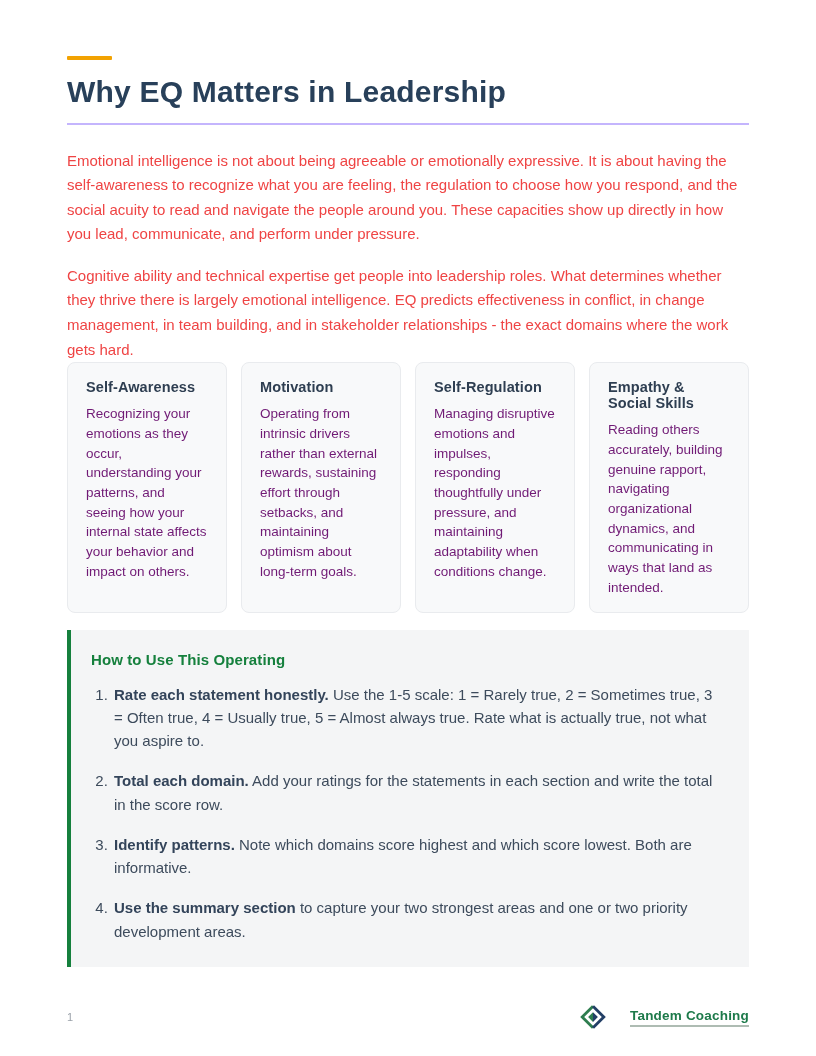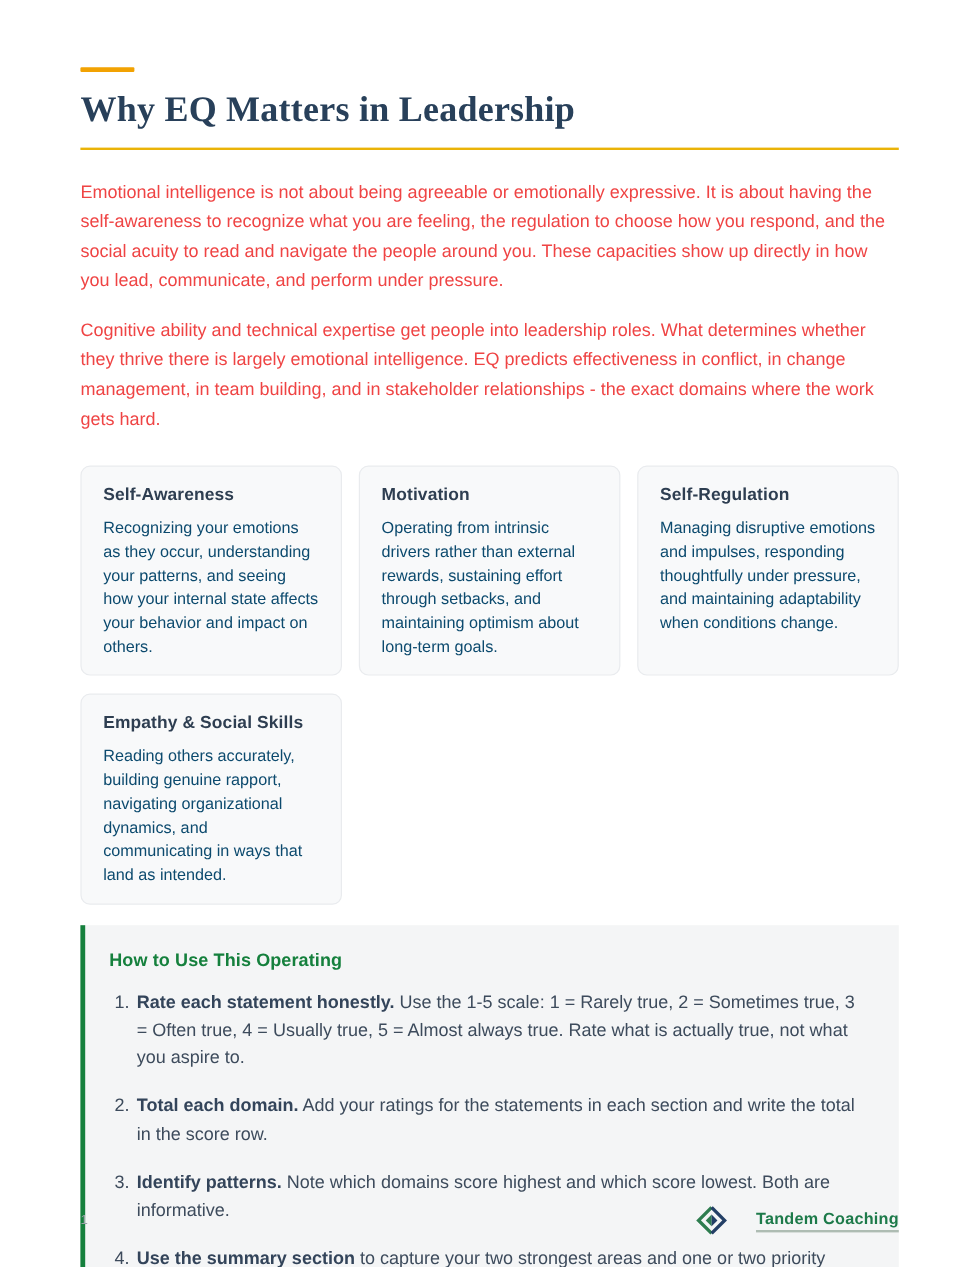--- a/index.html
+++ b/index.html
@@ -13,62 +13,61 @@
   .page { width: 816px; height: 1056px; position: relative; overflow: hidden; }
   .content { padding: 0 67px; }
 
   .accent-bar {
     margin-top: 56px;
     width: 45px; height: 4px;
     background: #f2a202;
     border-radius: 1px;
   }
   h1.doc-title {
-    font-family: Liberation Serif, serif;
+    font-family: Liberation Sans, sans-serif;
     font-weight: 700;
     font-size: 30px;
     line-height: 1.15;
     color: #28405a;
     margin-top: 15px;
     padding-bottom: 13px;
-    border-bottom: 2px solid #eab308;
+    border-bottom: 2px solid #c4b5fd;
     letter-spacing: 0.2px;
   }
   .intro p {
     margin-top: 24px;
     font-size: 15px;
     line-height: 1.64;
     color: #ef4444;
   }
   .intro p + p { margin-top: 17px; }
 
   .cards {
-    margin-top: 26px;
     display: grid;
-    grid-template-columns: 1fr 1fr 1fr;
+    grid-template-columns: 1fr 1fr 1fr 1fr;
     gap: 15px 14px;
   }
   .card {
     background: #f8f9fa;
     border: 1px solid #e9ebee;
     border-radius: 8px;
     padding: 16px 18px 14px 18px;
     min-height: 130px;
   }
   .card h3 {
     font-size: 14.5px;
     font-weight: 700;
     color: #2e3e51;
     letter-spacing: 0.1px;
   }
   .card p {
     margin-top: 9px;
     font-size: 13.5px;
     line-height: 1.46;
-    color: #0c4a6e;
+    color: #701a75;
   }
 
   .how-to-box {
     margin-top: 17px;
     background: #f4f5f6;
     border-left: 4px solid #15803d;
     padding: 21px 24px 24px 20px;
   }
   .how-to-box h2 {
     font-size: 15px;

